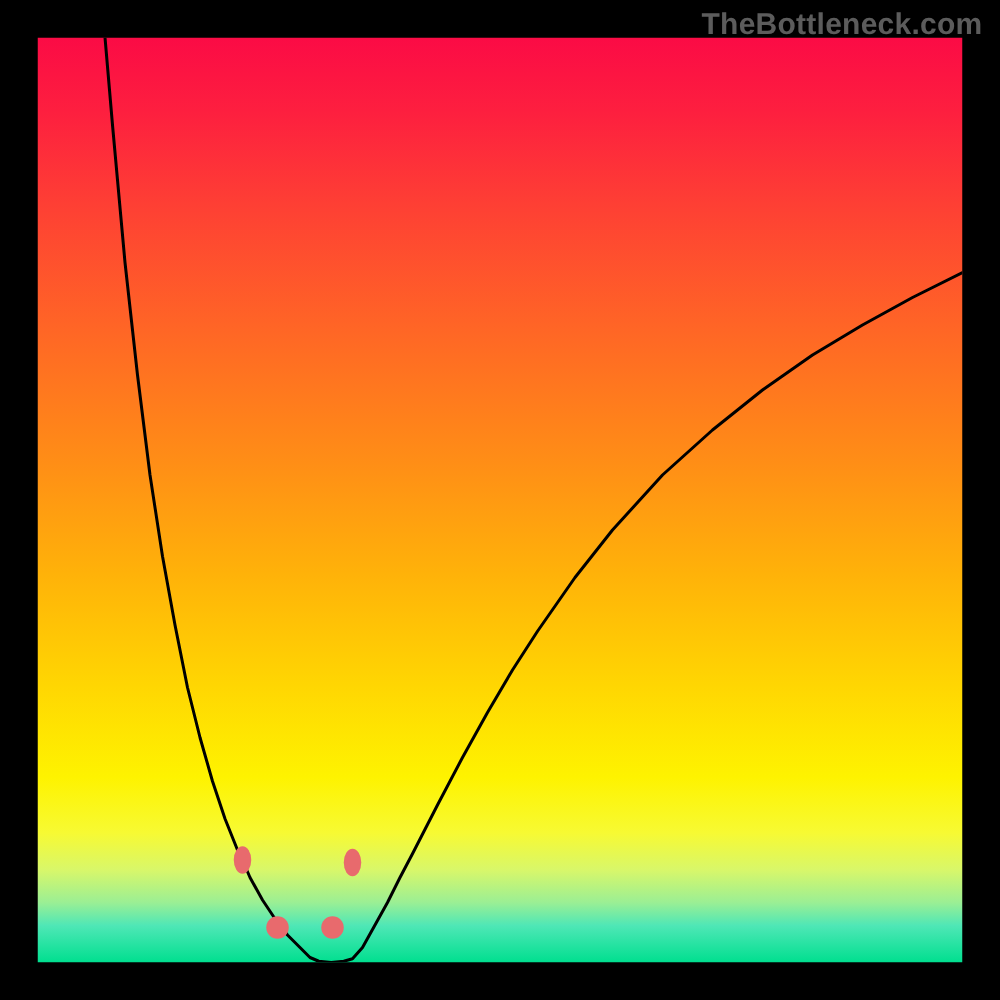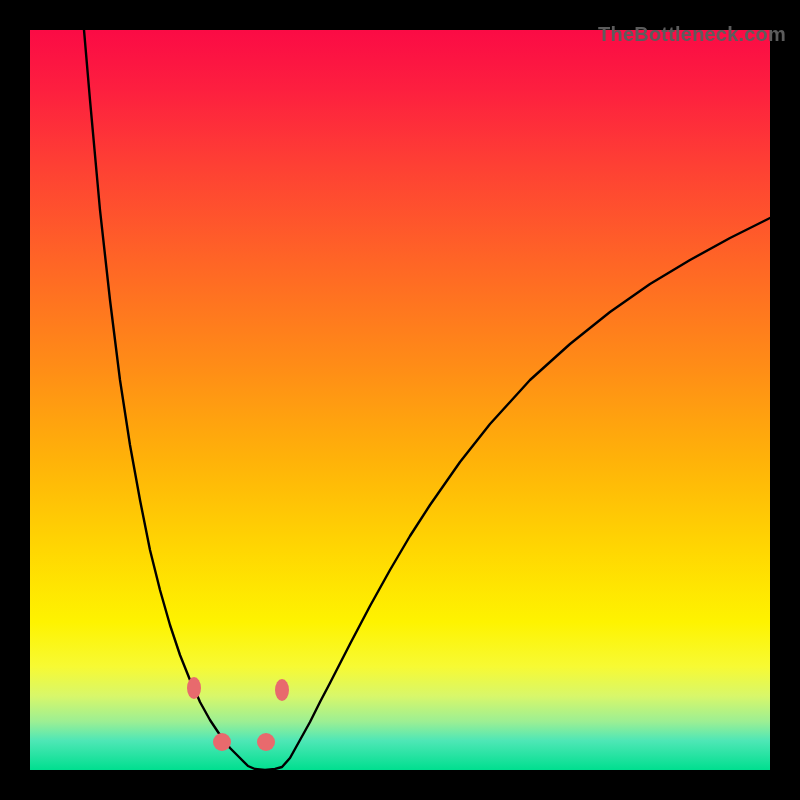--- a/index.html
+++ b/index.html
@@ -5,24 +5,24 @@
   * { margin: 0; padding: 0; box-sizing: border-box; }
   html, body { width: 800px; height: 800px; overflow: hidden; background: #000; }
   .frame {
     position: relative;
     width: 800px;
     height: 800px;
     background: #000;
   }
   .watermark {
     position: absolute;
-    top: 23px;
+    top: 6px;
     right: 14px;
     font-family: Arial, Helvetica, sans-serif;
-    font-size: 20px;
+    font-size: 24px;
     font-weight: 600;
     color: #5c5c5c;
     letter-spacing: 0.2px;
     z-index: 5;
   }
   .plot {
     position: absolute;
     left: 30px;
     top: 30px;
     width: 740px;

